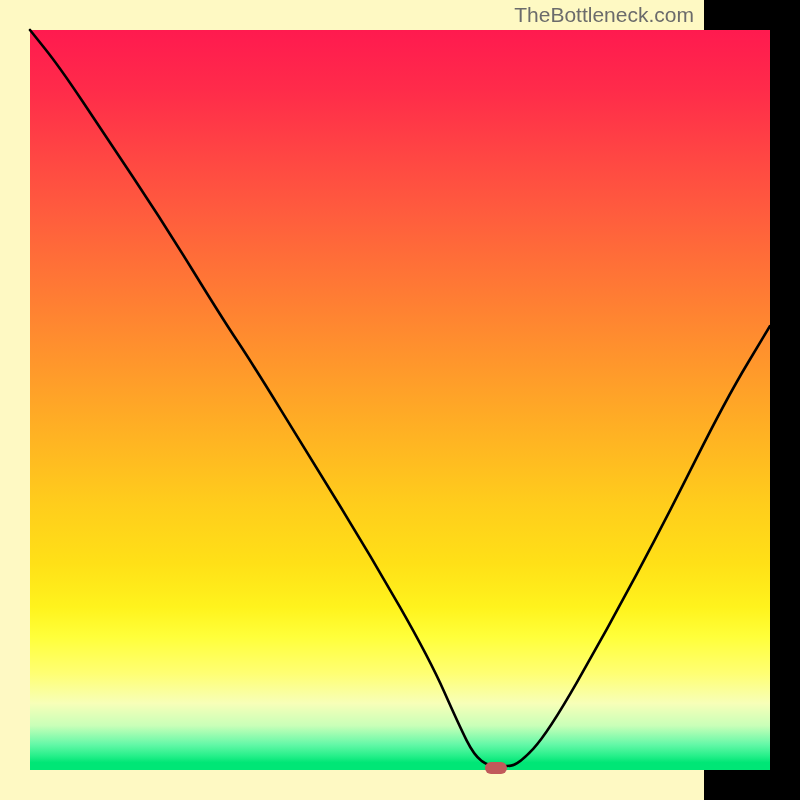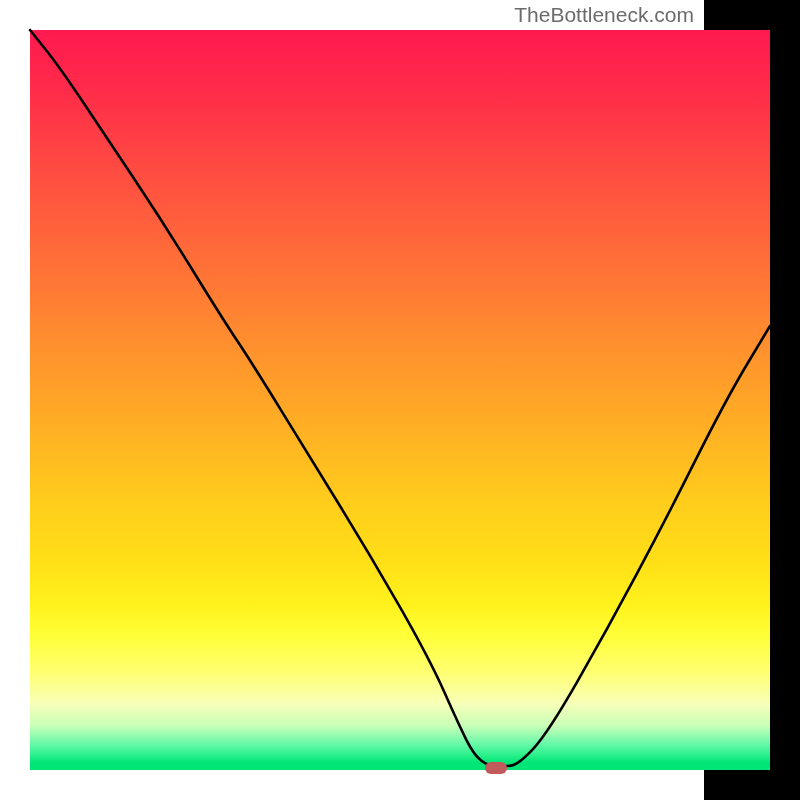--- a/index.html
+++ b/index.html
@@ -8,21 +8,21 @@
     width: 800px;
     height: 800px;
     background: #000;
     overflow: hidden;
     font-family: Arial, Helvetica, sans-serif;
   }
   .chart-wrap {
     position: relative;
     width: 704px;
     height: 800px;
-    background: #ffffff;
+    background: #fef9c3;
   }
   .attribution {
     position: absolute;
     top: 3px;
     right: 10px;
     color: #6b6b6b;
     font-size: 21px;
     font-weight: 400;
     letter-spacing: 0px;
     z-index: 5;

